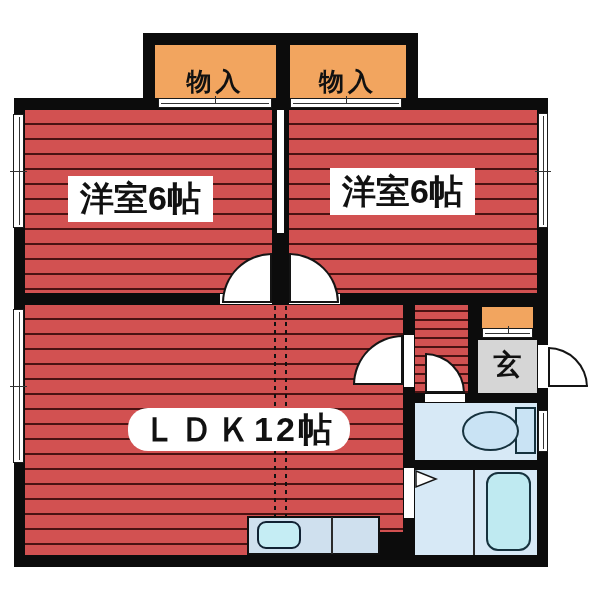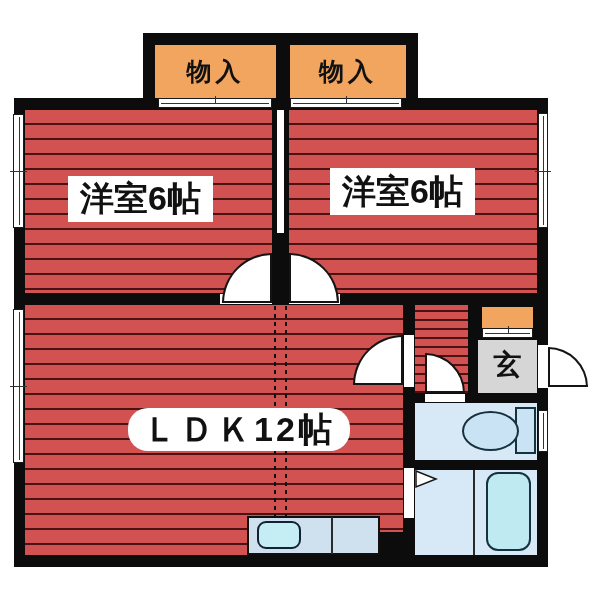--- a/index.html
+++ b/index.html
@@ -30,21 +30,21 @@
   .counter{background:#cfe0ee;border:2px solid #101010;z-index:3;}
   .sink{background:#c5edf4;border:2px solid #123;border-radius:9px;z-index:4;}
   .thinline{background:#2a2a2a;z-index:3;}
   .dash{z-index:2;width:2px;background:repeating-linear-gradient(180deg,#111 0px,#111 4px,transparent 4px,transparent 8px);}
   
   .label{z-index:5;display:flex;align-items:center;justify-content:center;
          color:#111;font-weight:600;white-space:nowrap;}
   .label.bg{background:#ffffff;}
   .lab-room{font-size:34px;}
   .lab-ldk{font-size:34px;letter-spacing:3px;border-radius:20px;}
-  .lab-closet{font-size:25px;letter-spacing:4px;background:transparent;}
+  .lab-closet{font-size:25px;letter-spacing:4px;background:transparent;align-items:flex-end;}
   .lab-gen{font-size:28px;background:transparent;}
   svg{display:block;}
 </style>
 </head>
 <body>
 
 <div class="canvas">
 
   <div class="abs floor-red" style="left:25px;top:110px;width:247px;height:183px;"></div>
   <div class="abs floor-red" style="left:289px;top:110px;width:248px;height:183px;"></div>

